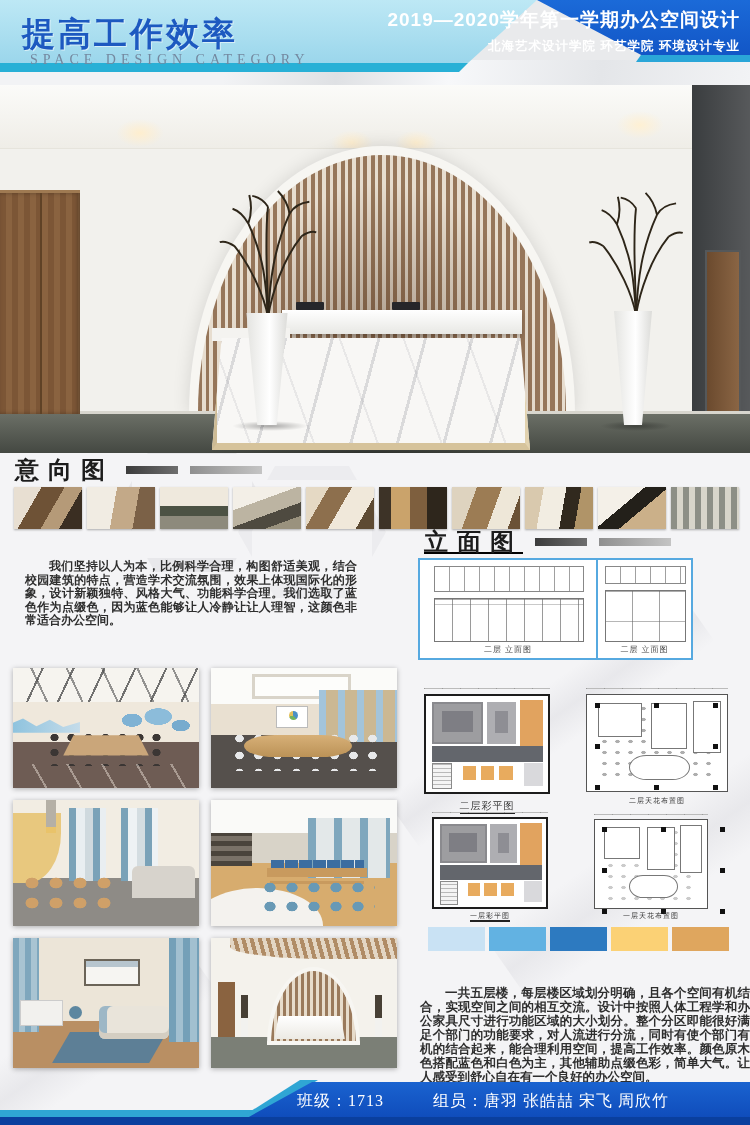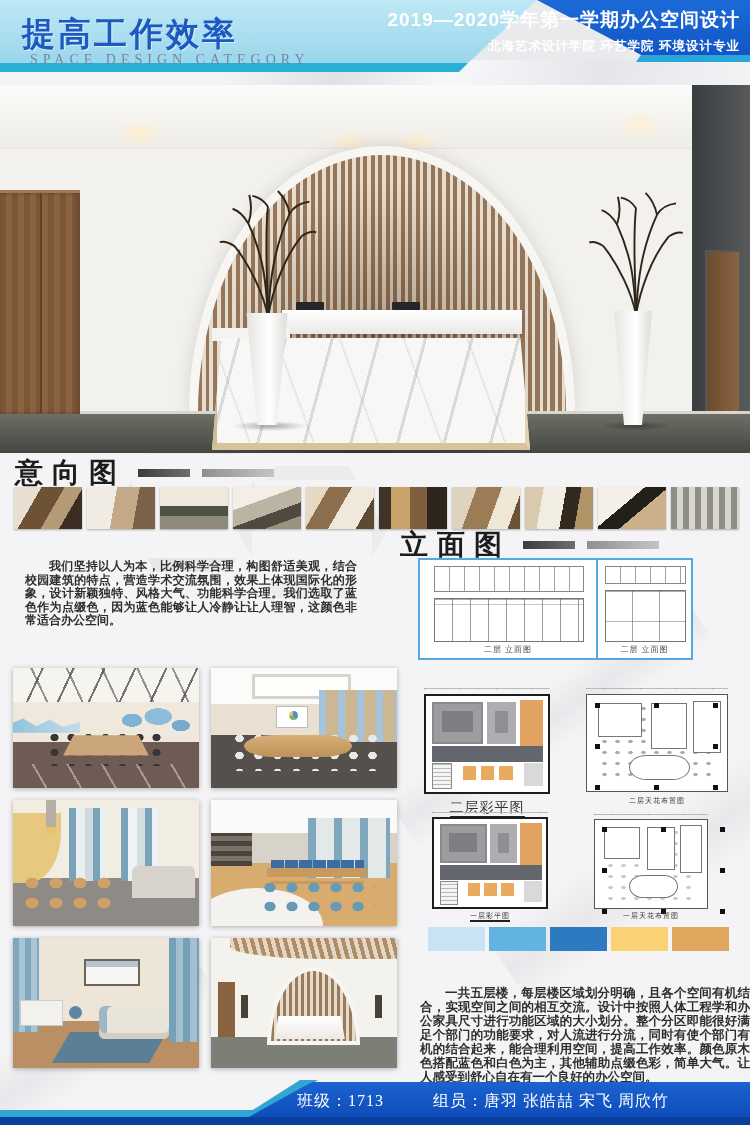--- a/index.html
+++ b/index.html
@@ -67,21 +67,21 @@
       repeating-linear-gradient(70deg,rgba(160,160,168,0) 0 30px,rgba(160,160,168,.18) 30px 32px,rgba(160,160,168,0) 32px 60px),
       #f8f7f5;
     border-bottom:7px solid #d6c39b;border-left:5px solid #cdbb95;border-right:5px solid #e2d2ae;box-sizing:border-box;}
   .tablet{position:absolute;width:28px;height:8px;background:#26262a;border-radius:1px;}
   .shadow{position:absolute;background:radial-gradient(ellipse,rgba(0,0,0,.32),rgba(0,0,0,0) 70%);}
   .vase{position:absolute;clip-path:polygon(12% 0,88% 0,68% 100%,32% 100%);
     background:linear-gradient(90deg,#dcdcd8,#ffffff 55%,#cfcfcb);}
   .branches{position:absolute;}
   
   .sec-head{position:absolute;display:flex;align-items:center;gap:12px;}
-  .sec-head .zh{font-size:28px;font-weight:bold;color:#1c1c1c;letter-spacing:9px;
+  .sec-head .zh{font-size:24px;font-weight:bold;color:#1c1c1c;letter-spacing:9px;
     font-family:"Liberation Serif",serif;white-space:nowrap;}
   .dash1{width:52px;height:8px;background:linear-gradient(90deg,#3c3c3c,#6e6e6e);}
   .dash2{width:72px;height:8px;background:linear-gradient(90deg,#8f8f8f,#c4c4c4);}
   
   .thumbs{position:absolute;left:14px;top:487px;display:flex;gap:5px;}
   .thumb{width:68px;height:42px;box-shadow:0 1px 2px rgba(0,0,0,.3);}
   .t1{background:linear-gradient(120deg,#e8dfd2 0 30%,#6e5236 30% 55%,#b59a78 55% 75%,#3a2e22 75%);}
   .t2{background:linear-gradient(100deg,#f1ece3 0 40%,#c3a988 40% 70%,#7b6147 70%);}
   .t3{background:linear-gradient(180deg,#efe9dd 0 45%,#4c5244 45% 70%,#8d8a7c 70%);}
   .t4{background:linear-gradient(160deg,#f3efe7 0 35%,#bcb4a2 35% 60%,#4e4a40 60% 80%,#9a927e 80%);}
@@ -203,21 +203,21 @@
   .lplan{position:absolute;background:#fff;border:1.5px solid #555;box-sizing:border-box;}
   .lplan>div{position:absolute;}
   .lp-dots{left:8%;top:8%;width:84%;height:84%;
     background-image:radial-gradient(#6b6b6b 22%,rgba(0,0,0,0) 26%);background-size:13px 11px;opacity:.55;}
   .lp-room1{left:8%;top:8%;width:30%;height:34%;border:1.2px solid #777;background:#fff;}
   .lp-room2{left:46%;top:8%;width:24%;height:46%;border:1.2px solid #777;background:#fff;}
   .lp-room3{left:76%;top:6%;width:18%;height:52%;border:1.2px solid #777;background:#fff;}
   .lp-shape{left:30%;top:62%;width:42%;height:24%;border:1.2px solid #777;border-radius:40%/70%;background:#fff;}
   .lp-cols{left:0;top:0;width:5px;height:5px;background:#111;
     box-shadow:118px 0 #111,0 82px #111,118px 82px #111,59px 0 #111,59px 82px #111,0 41px #111,118px 41px #111;}
-  .plan-cap{position:absolute;font-size:14px;color:#333;text-align:center;letter-spacing:1px;}
+  .plan-cap{position:absolute;font-size:10px;color:#333;text-align:center;letter-spacing:1px;}
   .plan-cap u{text-decoration:none;border-bottom:2px solid #222;padding-bottom:1px;}
   .dimline{position:absolute;height:1px;background:
     repeating-linear-gradient(90deg,#9a9a9a 0 1px,rgba(0,0,0,0) 1px 18px),linear-gradient(#bbb,#bbb);}
   
   .palette{position:absolute;left:428px;top:927px;display:flex;gap:4px;}
   .swatch{width:57px;height:24px;}
   
   .ft-blue{position:absolute;left:0;top:1082px;width:750px;height:36px;
     background:linear-gradient(180deg,#1a63d0,#0f4cbb);
     clip-path:polygon(312px 0,750px 0,750px 36px,247px 36px);}
@@ -360,21 +360,21 @@
     <div class="fx fx6">
       <div class="fx6-ceil"></div>
         <div class="fx6-arch"></div>
         <div class="fx6-desk"></div>
       <div class="fx6-door"></div>
         <div class="fx6-plant"></div>
         <div class="fx6-plant2"></div>
     </div>
   </div>
 
-  <div class="sec-head" style="left:400px;top:526px;">
+  <div class="sec-head" style="left:424px;top:526px;text-decoration:underline;">
     <span class="zh">立面图</span>
     <span class="dash1"></span>
     <span class="dash2"></span>
   </div>
   <div class="elev-box">
     <div class="elev-panel p1">
       <div class="elev-mini"></div>
       <div class="elev-draw"></div>
       <div class="cad-cap">二层 立面图</div>
     </div>

